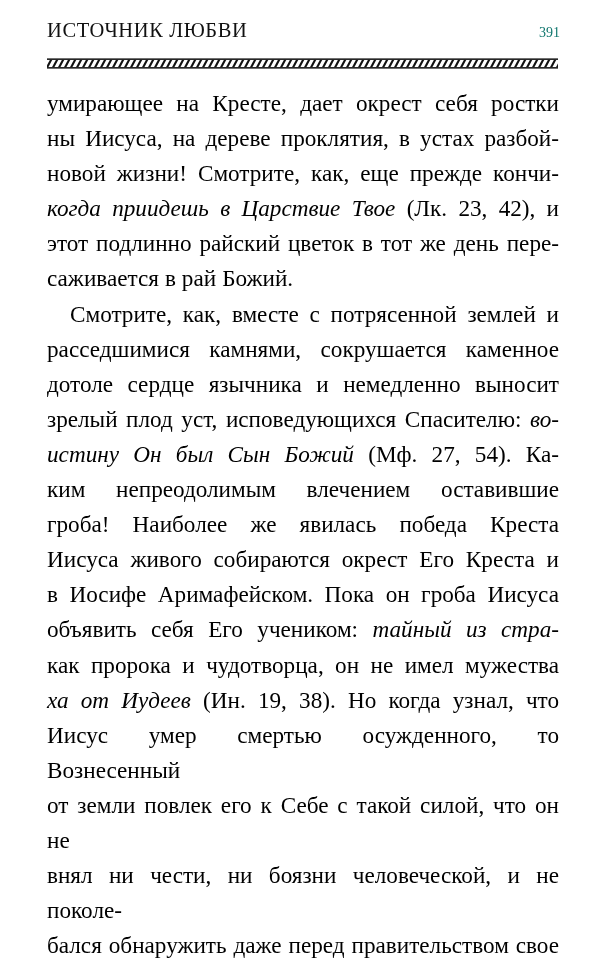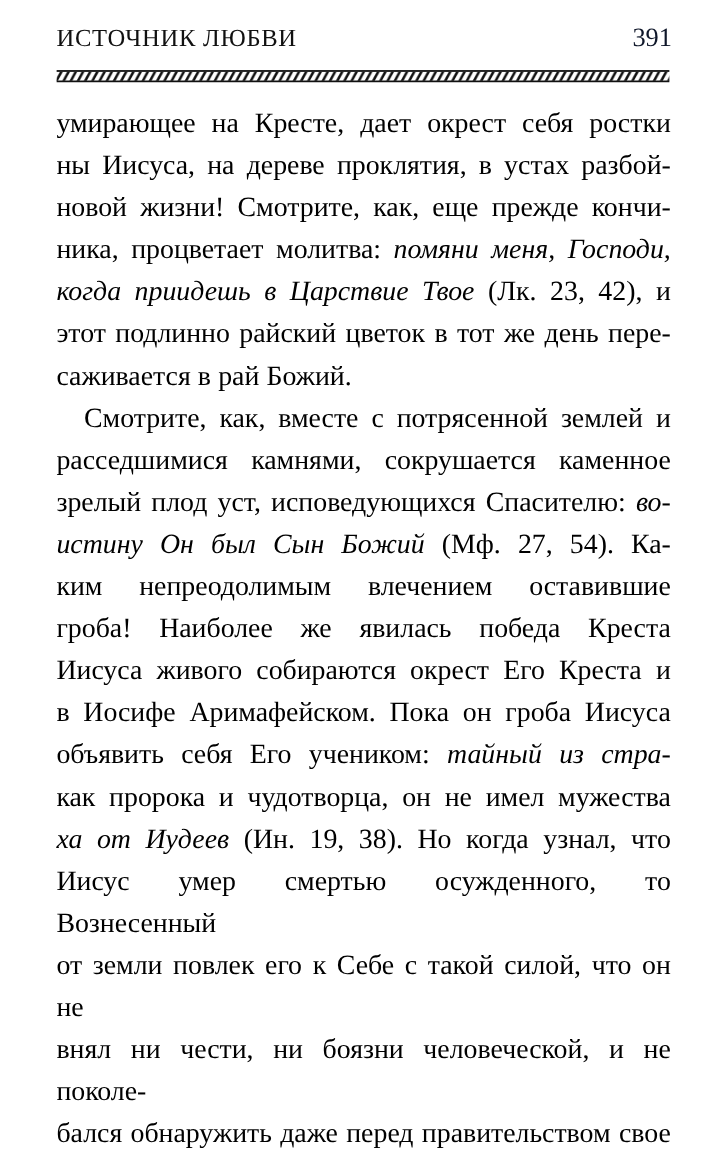--- a/index.html
+++ b/index.html
@@ -35,23 +35,23 @@
 
   .head-title {
     font-size: 20.5px;
     letter-spacing: 0.6px;
     line-height: 1;
     white-space: nowrap;
     color: #111111;
   }
 
   .head-folio {
-    font-size: 22px;
+    font-size: 14px;
     line-height: 1;
-    color: #0f172a;
+    color: #0f766e;
   }
 
   
   .rope-rule {
     position: absolute;
     left: 47px;
     top: 58px;
     width: 511px;
     height: 11px;
   }
@@ -124,28 +124,28 @@
       <rect x="0" y="0.4" width="511" height="1.5" fill="#111111"></rect>
       <rect x="0" y="9.1" width="511" height="1.5" fill="#111111"></rect>
     </svg>
   </div>
 
   <div class="text-block">
     <p class="para" id="p1">
         <span class="line"><span>умирающее на Кресте, дает окрест себя ростки</span></span>
         <span class="line"><span>ны Иисуса, на дереве проклятия, в устах разбой-</span></span>
         <span class="line"><span>новой жизни! Смотрите, как, еще прежде кончи-</span></span>
-        <span class="line"><span>ника, процветает молитва: </span><span class="q">помяни меня, Господи,</span></span>
         <span class="line"><span class="q">когда приидешь в Царствие Твое</span><span> (Лк. 23, 42), и</span></span>
         <span class="line"><span>этот подлинно райский цветок в тот же день пере-</span></span>
         <span class="line last"><span>саживается в рай Божий.</span></span>
       </p>
     <p class="para" id="p2">
         <span class="line indent"><span>Смотрите, как, вместе с потрясенной землей и</span></span>
         <span class="line"><span>расседшимися камнями, сокрушается каменное</span></span>
+        <span class="line"><span>дотоле сердце язычника и немедленно выносит</span></span>
         <span class="line"><span>зрелый плод уст, исповедующихся Спасителю: </span><span class="q">во-</span></span>
         <span class="line"><span class="q">истину Он был Сын Божий</span><span> (Мф. 27, 54). Ка-</span></span>
         <span class="line"><span>ким непреодолимым влечением оставившие</span></span>
         <span class="line"><span>гроба! Наиболее же явилась победа Креста</span></span>
         <span class="line"><span>Иисуса живого собираются окрест Его Креста и</span></span>
         <span class="line"><span>в Иосифе Аримафейском. Пока он гроба Иисуса</span></span>
         <span class="line"><span>объявить себя Его учеником: </span><span class="q">тайный из стра-</span></span>
         <span class="line"><span>как пророка и чудотворца, он не имел мужества</span></span>
         <span class="line"><span class="q">ха от Иудеев</span><span> (Ин. 19, 38). Но когда узнал, что</span></span>
         <span class="line"><span>Иисус умер смертью осужденного, то Вознесенный</span></span>

